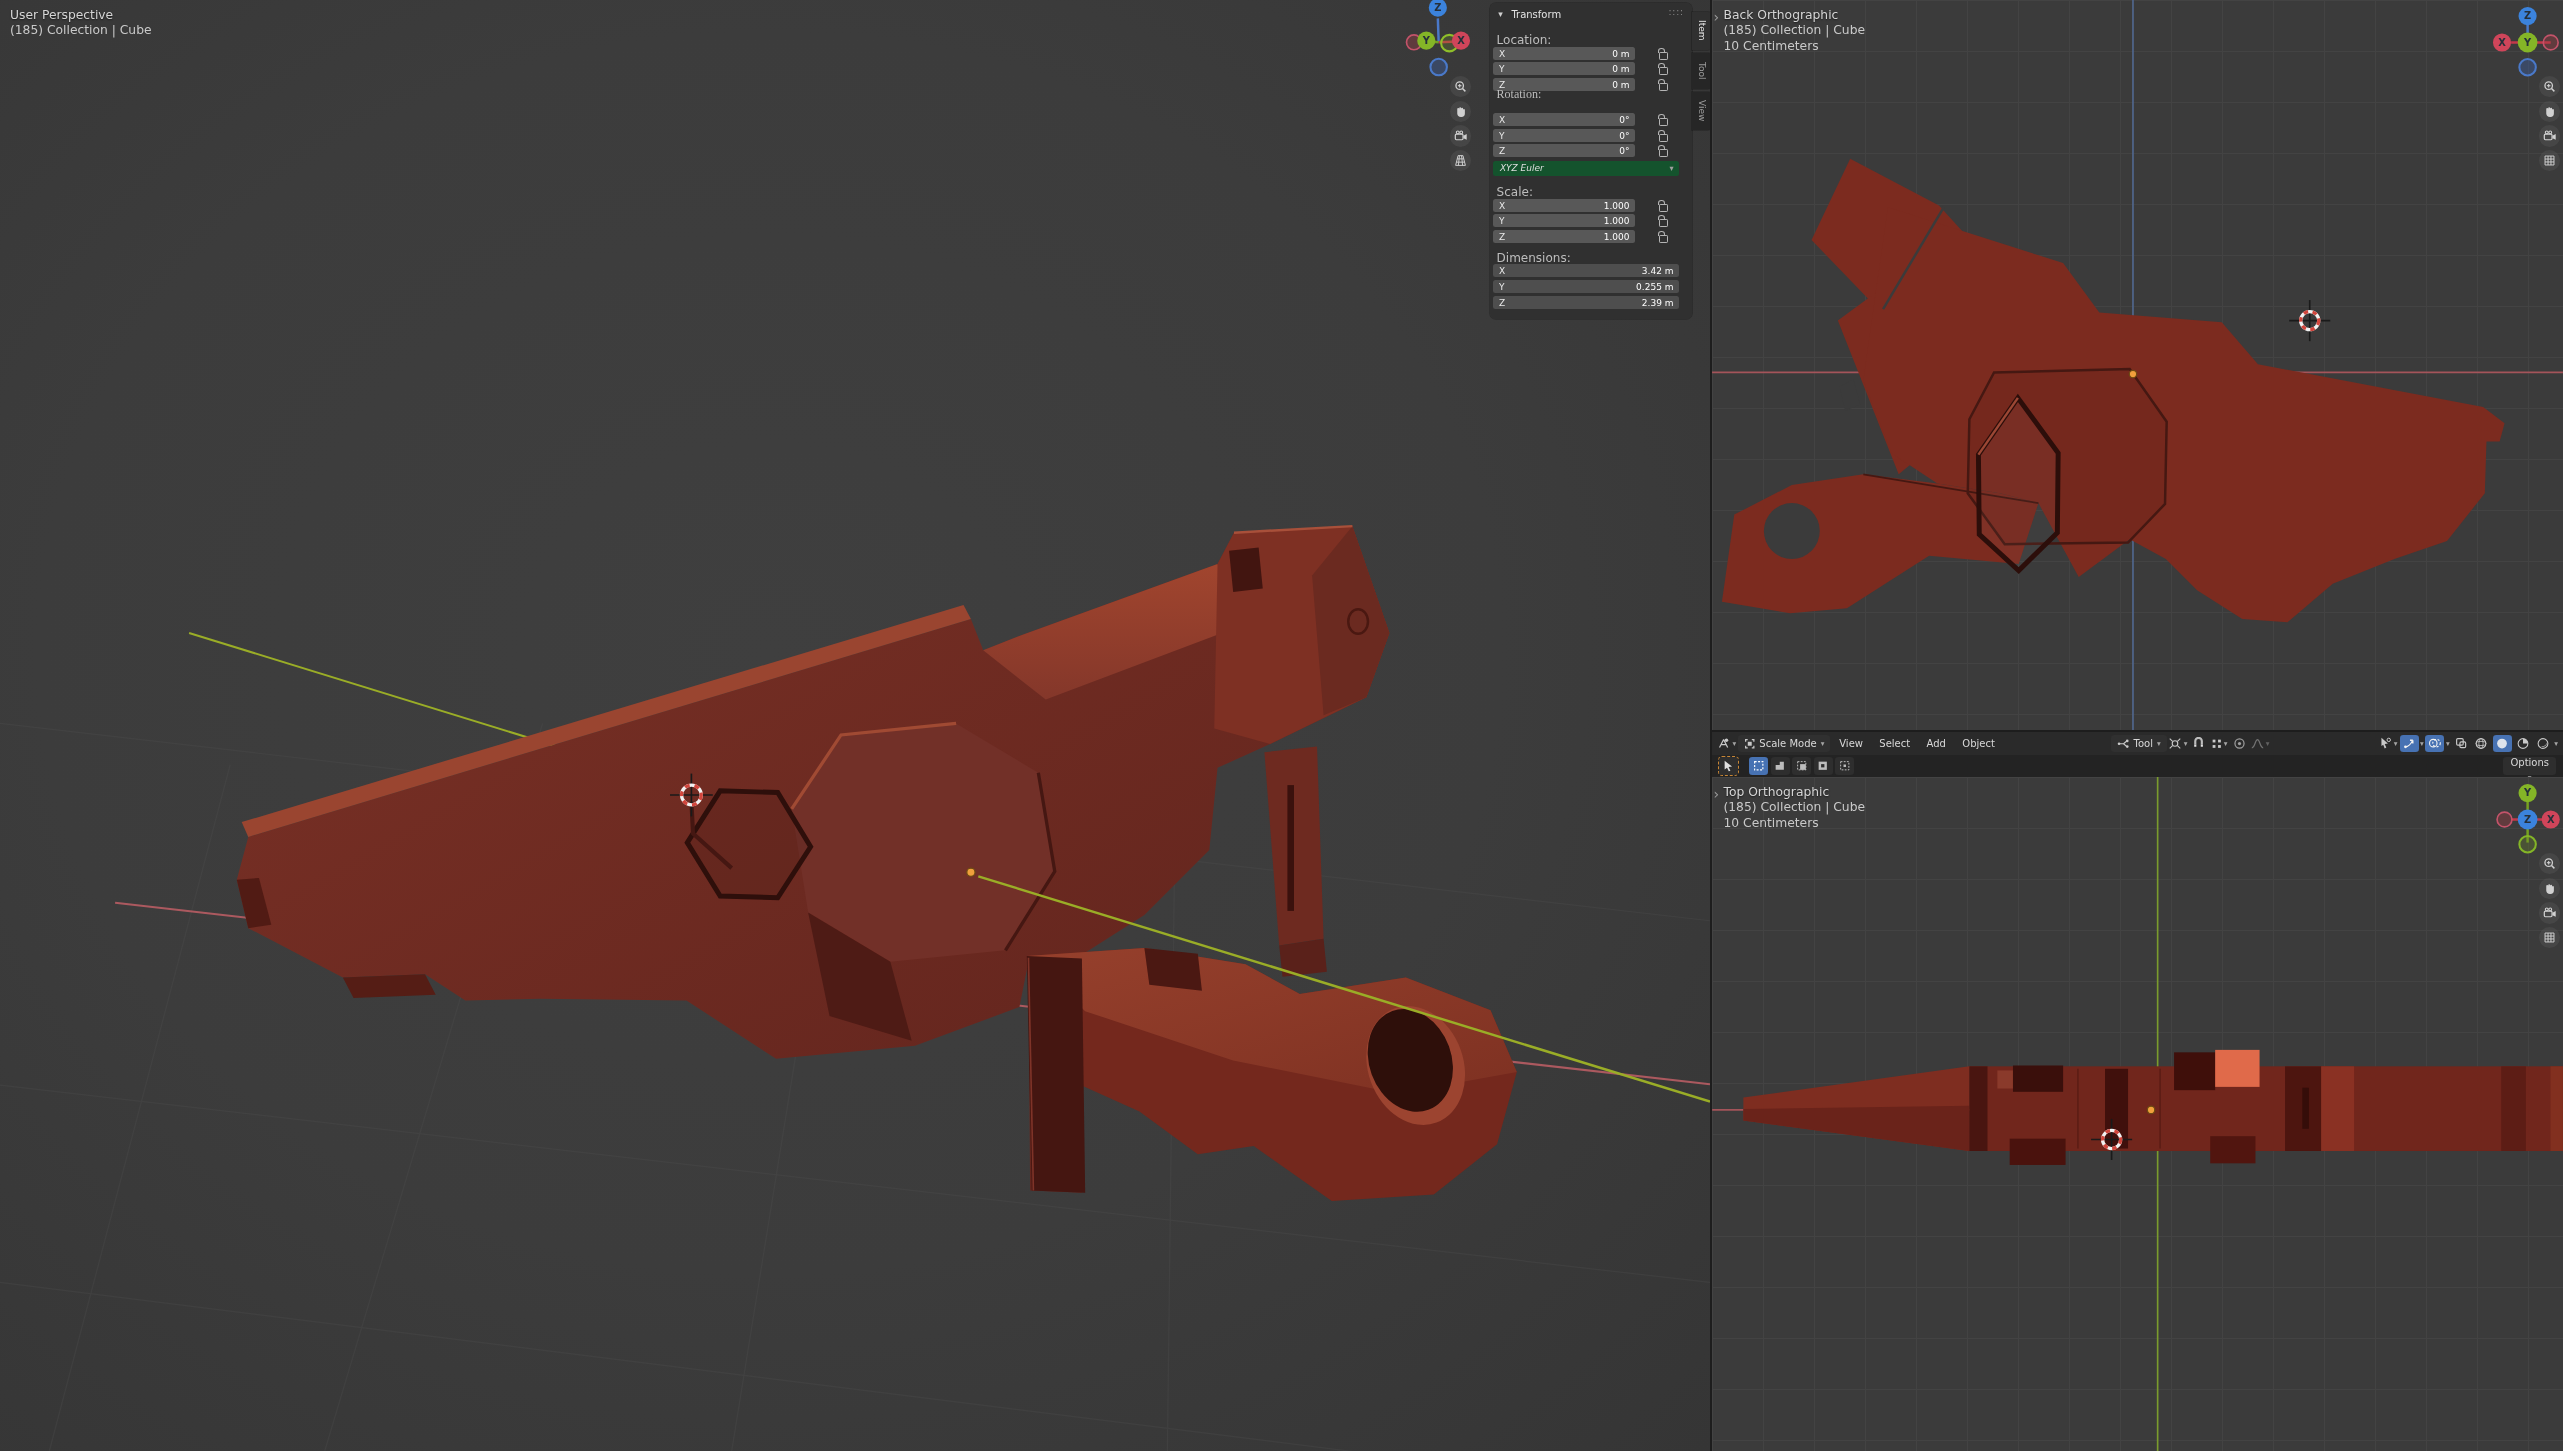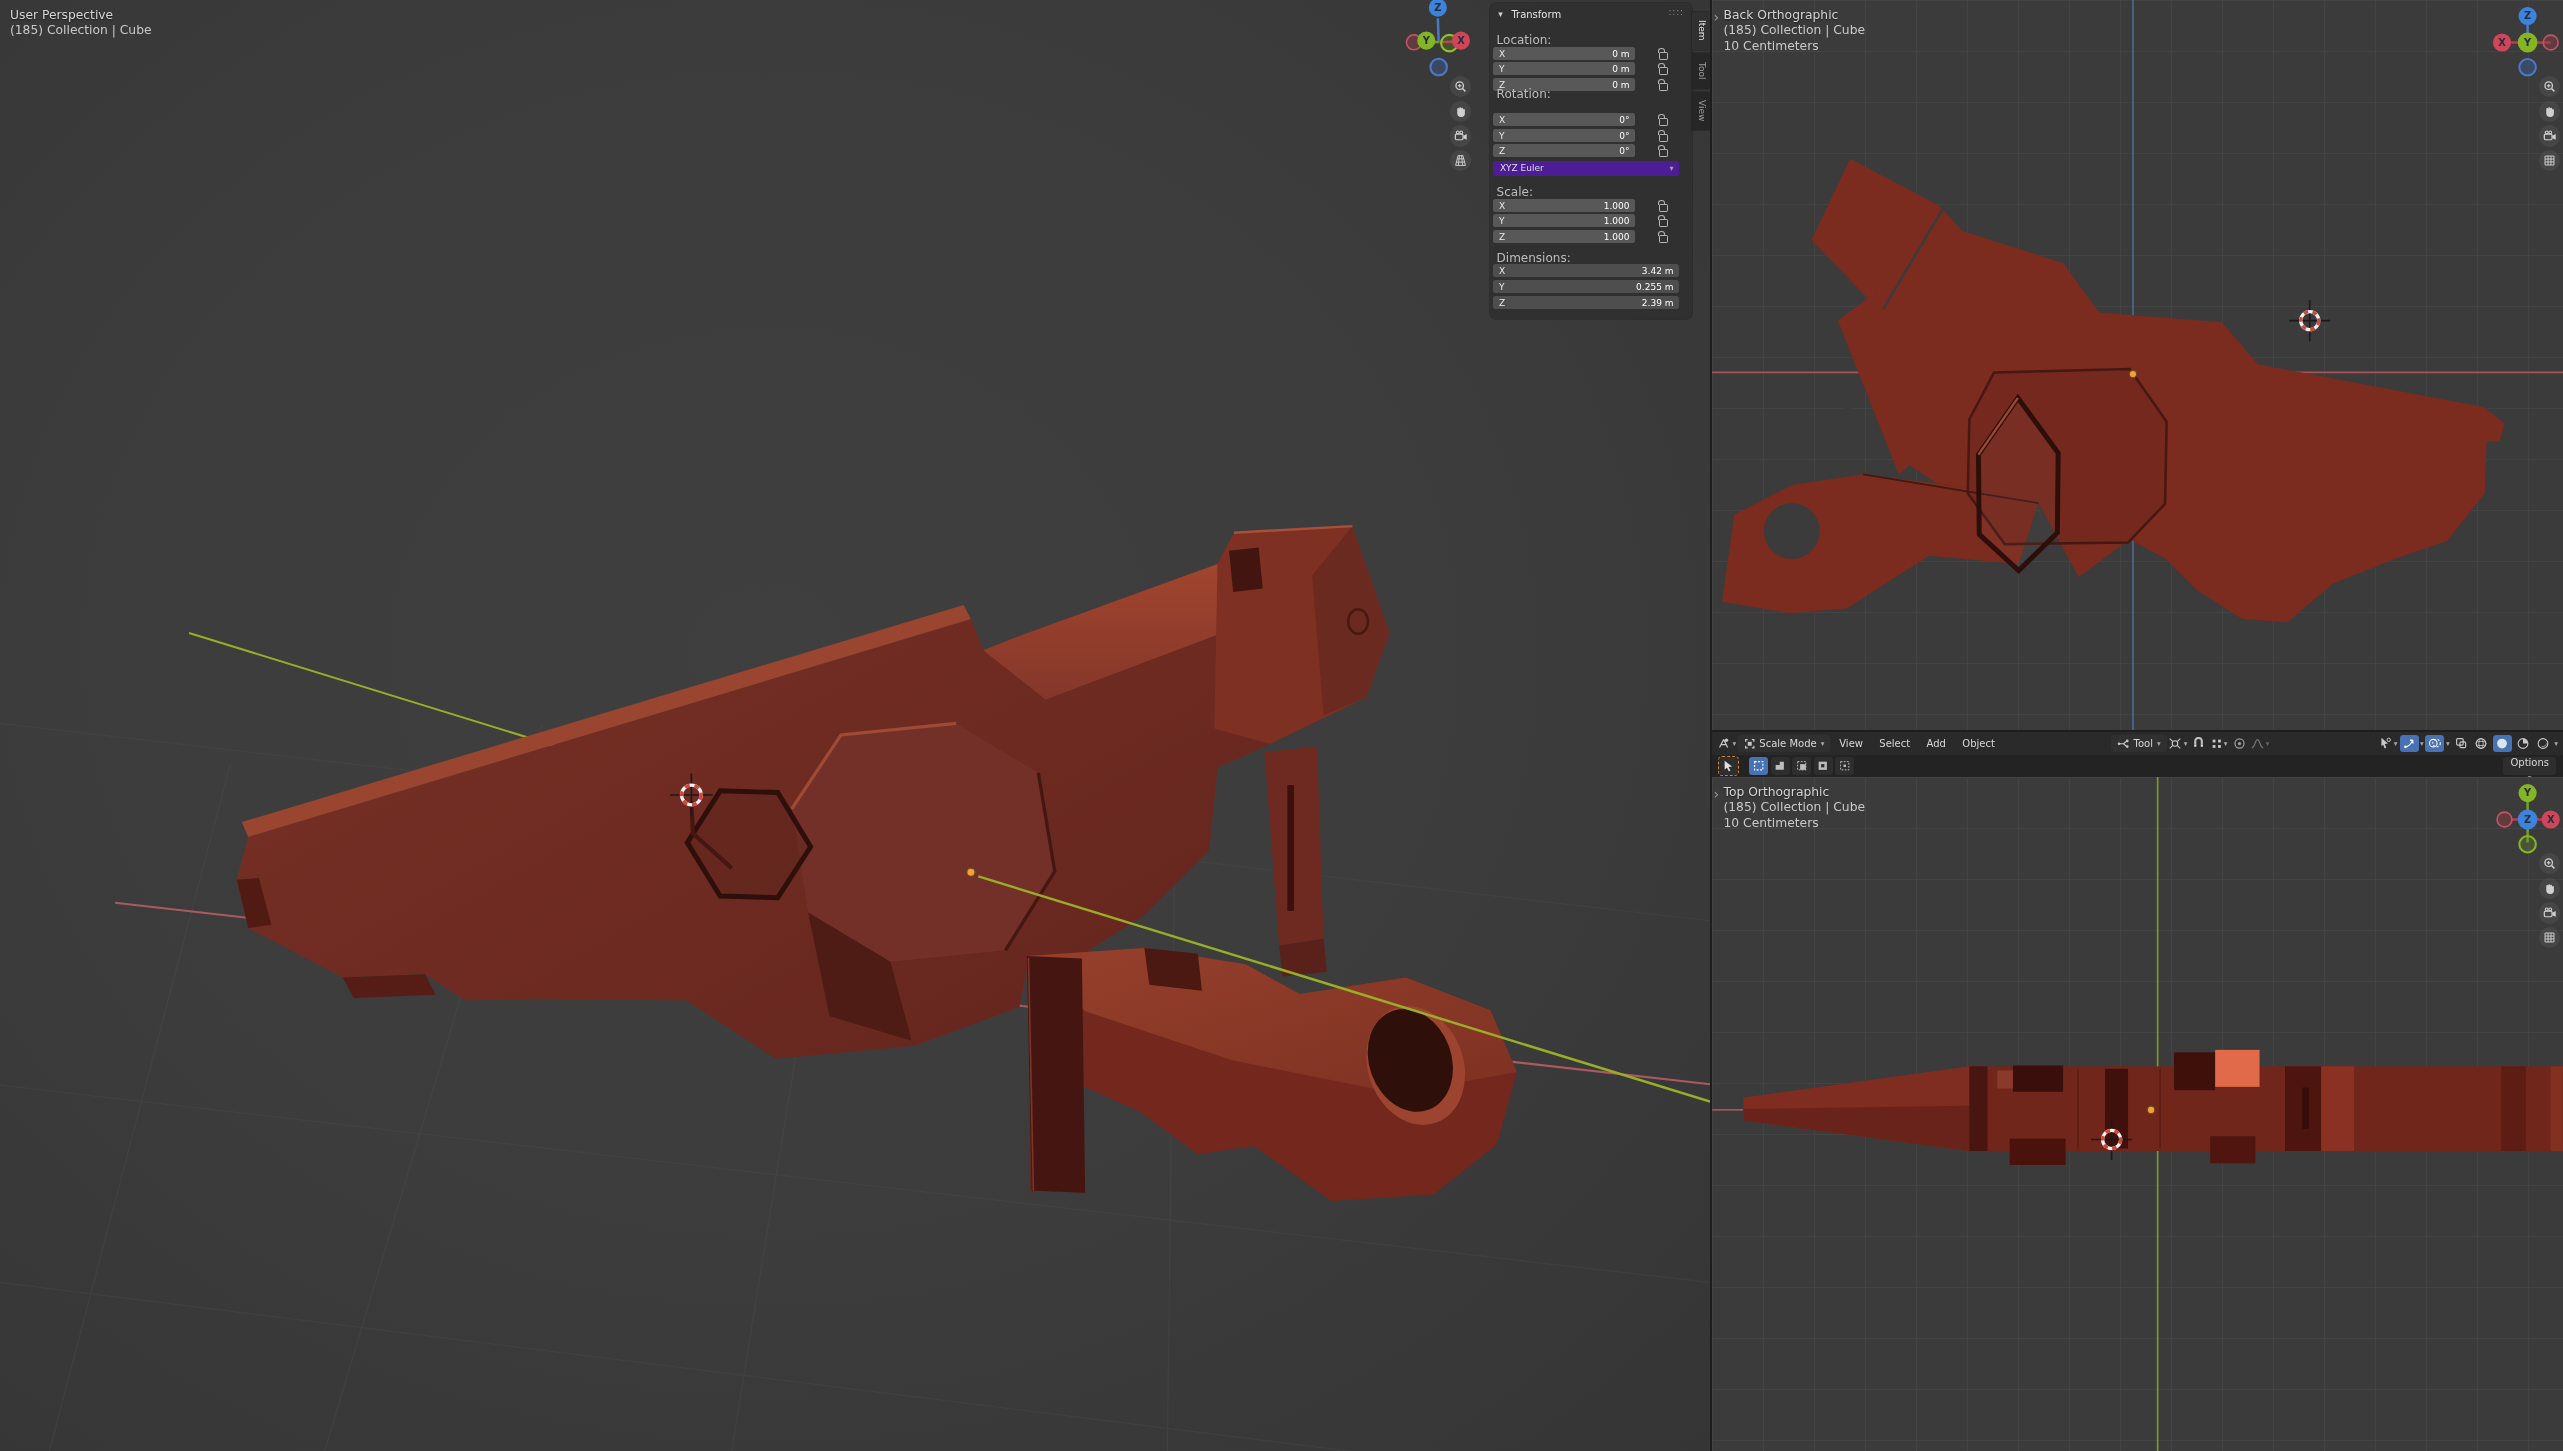--- a/index.html
+++ b/index.html
@@ -35,22 +35,22 @@
   .p-grip{right:8.2px;top:3.3px;font-size:9px;color:#8a8a8a;letter-spacing:0.8px;}
   .p-sec{left:6.6px;font-size:12px;color:#bdbdbd;}
   .prow{left:3.3px;width:142px;height:13px;background:#585858;border-radius:2.5px;font-size:9px;}
   .prow .ax{position:absolute;left:5.8px;top:1.6px;color:#e9e9e9;}
   .prow .val{position:absolute;right:5.8px;top:1.6px;color:#fdfdfd;}
   .prow.wide{width:186px;background:#4e4e4e;}
   .lockbtn{left:163px;width:21.4px;height:13px;display:flex;align-items:center;justify-content:center;}
   .lock{position:relative;width:7.4px;height:5.8px;border:1.2px solid #b5b5b5;border-radius:1.2px;margin-top:4.1px;}
   .lock:before{content:"";position:absolute;left:-2.5px;top:-5px;width:5px;height:4.1px;
        border:1.2px solid #b5b5b5;border-bottom:none;border-radius:3.3px 3.3px 0 0;}
-  .pdrop{left:3.3px;top:158px;width:186px;height:15px;background:#4c1d95;border-radius:2.5px;
-        font-size:9px;color:#dedede;line-height:15px;padding-left:6.6px;box-sizing:border-box;}
+  .pdrop{left:3.3px;top:158px;width:186px;height:15px;background:#14532d;border-radius:2.5px;
+        font-size:9px;color:#dedede;line-height:15px;padding-left:6.6px;box-sizing:border-box;font-style:italic;}
   .pdrop .dchev{position:absolute;right:5.8px;top:0;color:#9f9f9f;font-size:8.2px;}
   
   .vtab{left:1692px;width:20px;background:#262626;color:#9d9d9d;font-size:9px;
         writing-mode:vertical-rl;display:flex;align-items:center;justify-content:center;
         border-radius:0 4.1px 4.1px 0;box-shadow:0 0 0 0.8px rgba(0,0,0,.25);}
   .vtab.active{background:#303030;color:#e6e6e6;}
   
   #hdr{left:1712px;top:732px;width:851px;height:23px;background:#2a2a2a;display:flex;
        align-items:center;padding:0 5px;box-sizing:border-box;gap:1.6px;font-size:10px;color:#d8d8d8;}
   #hdr2{left:1712px;top:755px;width:851px;height:22px;background:#232323;display:flex;
@@ -225,21 +225,21 @@
         <span class="lock"></span>
       </div>
     <div class="abs prow" style="top:75px;">
         <span class="ax">Z</span>
         <span class="val">0 m</span>
       </div>
     <div class="abs lockbtn" style="top:75px;">
         <span class="lock"></span>
       </div>
 
-    <div class="abs p-sec" style="top:84px;">Rotation:</div>
+    <div class="abs p-sec" style="top:84px;font-family:Liberation Serif, serif;">Rotation:</div>
     <div class="abs prow" style="top:110px;">
         <span class="ax">X</span>
         <span class="val">0°</span>
       </div>
     <div class="abs lockbtn" style="top:110px;">
         <span class="lock"></span>
       </div>
     <div class="abs prow" style="top:126px;">
         <span class="ax">Y</span>
         <span class="val">0°</span>

